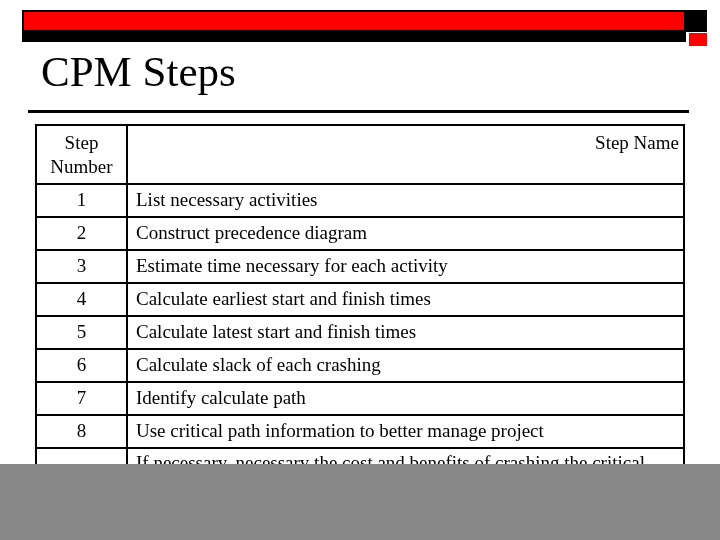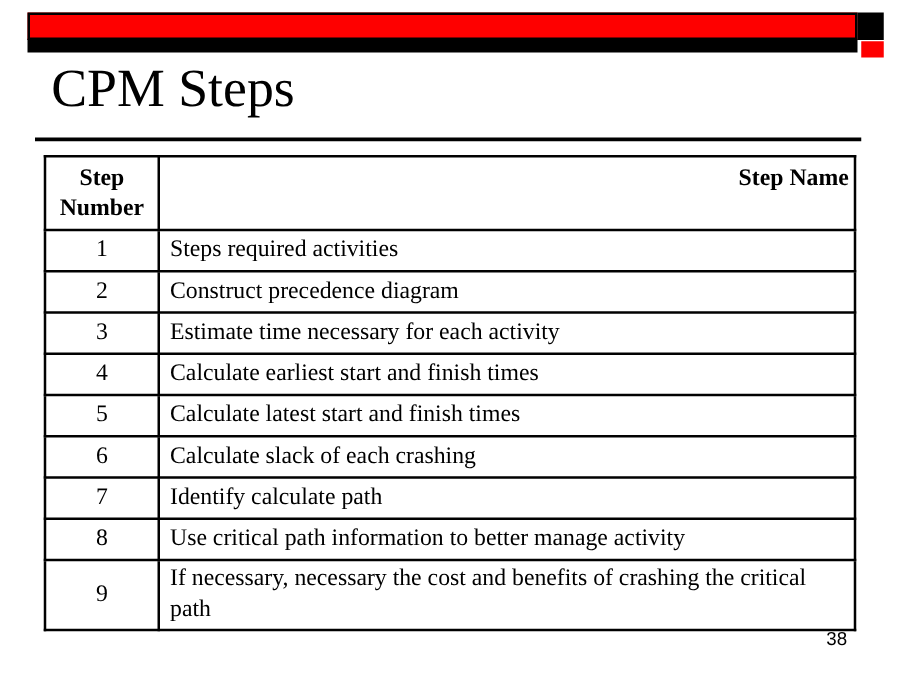--- a/index.html
+++ b/index.html
@@ -1,19 +1,19 @@
 <!DOCTYPE html>
 <html style="--accent-red: #fe0000; --bar-black: #000000;"><head>
 <meta charset="utf-8">
 <style>
   html, body { margin: 0; padding: 0; background: #888; }
   .slide {
     position: relative;
     width: 720px;
-    height: 540px;
+    height: 464px;
     background: #ffffff;
     overflow: hidden;
     font-family: "Liberation Serif", "DejaVu Serif", serif;
     color: #000;
   }
 
   
   .bar-red {
     position: absolute;
     left: 22px; top: 10px;
@@ -64,21 +64,21 @@
     left: 35px; top: 124px;
     width: 650px;
     border-collapse: collapse;
     table-layout: fixed;
     font-size: 19px;
   }
   table.steps td, table.steps th {
     border: 2px solid #000;
     box-sizing: border-box;
   }
-  table.steps th { font-weight: bold; vertical-align: top; padding: 5px 4px 4px 4px; line-height: 1.25; }
+  table.steps th { font-weight: normal; vertical-align: top; padding: 5px 4px 4px 4px; line-height: 1.25; }
   col.c-num { width: 91px; }
   th.h-num { text-align: center; }
   th.h-name { text-align: right; }
   tr.hdr { height: 56px; }
   tr.data { height: 33px; }
   tr.data-last { height: 56px; }
   td.num {
     text-align: center;
     vertical-align: middle;
     padding: 2px 2px;
@@ -117,21 +117,21 @@
         <col class="c-num">
         <col class="c-name">
       </colgroup>
     <tbody>
         <tr class="hdr">
       <th class="h-num">Step Number</th>
       <th class="h-name">Step Name</th>
     </tr>
     <tr class="data">
       <td class="num">1</td>
-      <td class="name">Steps required activities</td>
+      <td class="name">List necessary activities</td>
     </tr>
     <tr class="data">
       <td class="num">2</td>
       <td class="name">Construct precedence diagram</td>
     </tr>
     <tr class="data">
       <td class="num">3</td>
       <td class="name">Estimate time necessary for each activity</td>
     </tr>
     <tr class="data">
@@ -145,21 +145,21 @@
     <tr class="data">
       <td class="num">6</td>
       <td class="name">Calculate slack of each crashing</td>
     </tr>
     <tr class="data">
       <td class="num">7</td>
       <td class="name">Identify calculate path</td>
     </tr>
     <tr class="data">
       <td class="num">8</td>
-      <td class="name">Use critical path information to better manage activity</td>
+      <td class="name">Use critical path information to better manage project</td>
     </tr>
     <tr class="data-last">
       <td class="num">9</td>
       <td class="name">If necessary, necessary the cost and benefits of crashing the critical path</td>
     </tr>
   </tbody>
     </table>
 
   <div class="page-number">38</div>
 

